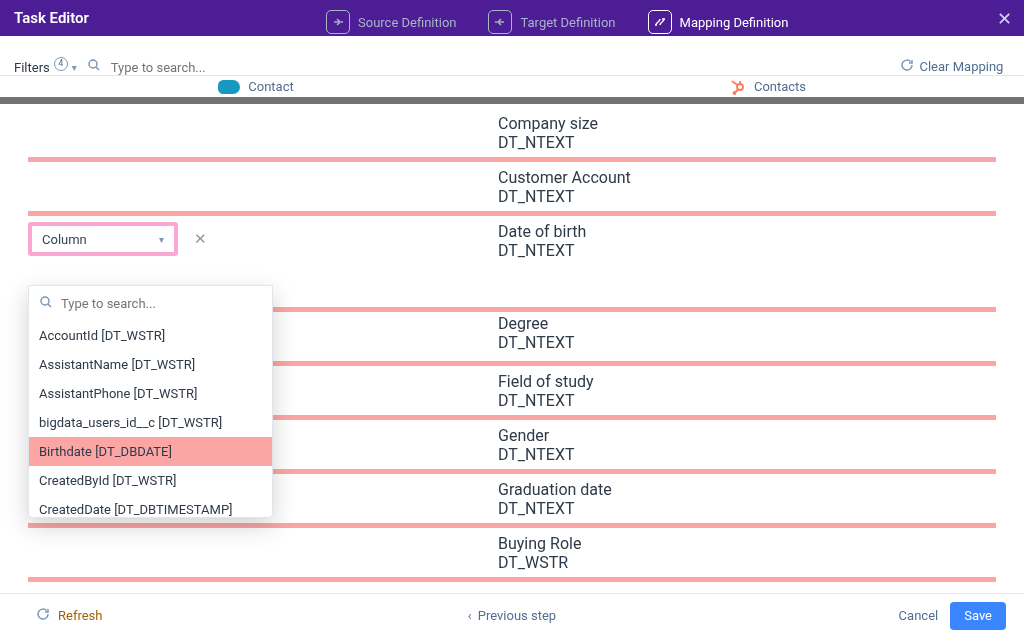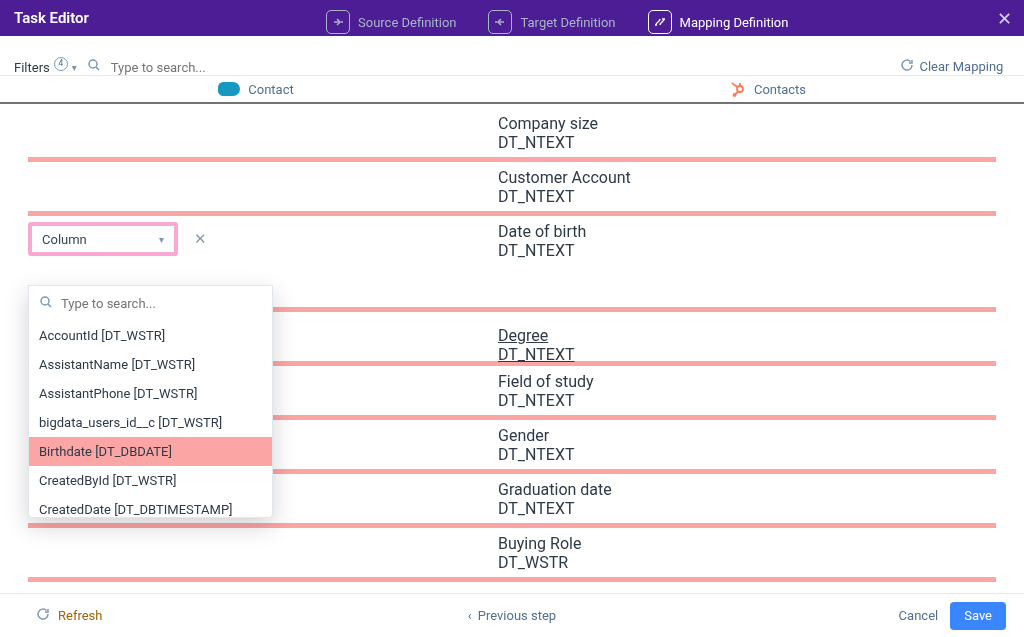--- a/index.html
+++ b/index.html
@@ -15,21 +15,21 @@
 
   .filterbar { height: 40px; border-bottom: 1px solid #e5e9ee; display: flex; align-items: flex-end; padding: 0 14px; gap: 10px; font-size: 13px; color: #2e3a48; }
   .filters-btn { display: inline-flex; align-items: center; gap: 4px; cursor: pointer; }
   .filter-badge { font-size: 9px; border: 1px solid #7c98b6; color: #516f90; border-radius: 50%; width: 14px; height: 14px; display: inline-flex; align-items: center; justify-content: center; line-height: 1; position: relative; top: -4px; }
   .filterbar .search-input { flex: 1; border: none; outline: none; font-size: 13px; color: #516f90; }
   .filterbar .right-actions { display: flex; align-items: center; gap: 31px; color: #516f90; font-size: 13px; flex-direction: column; }
   .filterbar .right-actions .act { display: inline-flex; align-items: center; gap: 6px; cursor: pointer; }
   .search-ico { color: #7c98b6; }
   .info-ico { width: 14px; height: 14px; border: 1px solid #9eb0c2; border-radius: 50%; display: inline-flex; align-items: center; justify-content: center; font-size: 9px; color: #9eb0c2; }
 
-  .two-col-header { height: 28px; display: flex; align-items: center; border-bottom: 2px solid #737373; }
+  .two-col-header { height: 28px; display: flex; align-items: center; border-bottom: 7px solid #737373; }
   .col-half { flex: 1; display: flex; align-items: center; justify-content: center; gap: 8px; font-size: 13px; color: #516f90; }
   .sf-logo { width: 22px; height: 14px; background: #1798c1; border-radius: 6px 8px 8px 6px; position: relative; }
   .hs-logo svg { display: block; }
 
   .grid-wrap { position: relative; height: calc(637px - 36px - 40px - 28px - 44px); overflow: hidden; }
   .row-full { position: absolute; left: 28px; right: 28px; border-bottom: 5px solid #fca5a5; }
 
   
   .map-editor { position: absolute; left: 28px; top: 118px; width: calc(50% - 40px); }
   .select-pill { width: 150px; height: 34px; border: 4px solid #f9a8d4; border-radius: 3px; background: #fff; display: flex; align-items: center; justify-content: space-between; padding: 0 10px; font-size: 13px; color: #33475b; cursor: pointer; }
@@ -165,21 +165,21 @@
           <div class="field-type">DT_NTEXT</div>
         </div>
       </div>
       <div class="row-full" style="top: 114px; height: 94px;">
         <div style="position: absolute; left: calc(50% - 14px); top: 4px;">
           <div class="field-name">Date of birth</div>
           <div class="field-type">DT_NTEXT</div>
         </div>
       </div>
       <div class="row-full" style="top: 210px; height: 52px;">
-        <div style="position: absolute; left: calc(50% - 14px); top: 12px; text-decoration: underline;">
+        <div style="position: absolute; left: calc(50% - 14px); top: 0;">
           <div class="field-name">Degree</div>
           <div class="field-type">DT_NTEXT</div>
         </div>
       </div>
       <div class="row-full" style="top: 264px; height: 52px;">
         <div style="position: absolute; left: calc(50% - 14px); top: 4px;">
           <div class="field-name">Field of study</div>
           <div class="field-type">DT_NTEXT</div>
         </div>
       </div>

